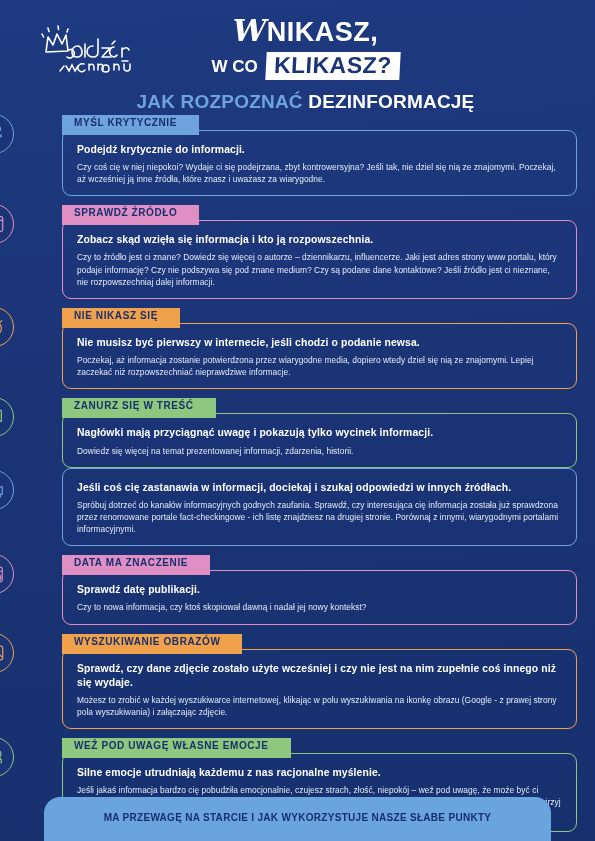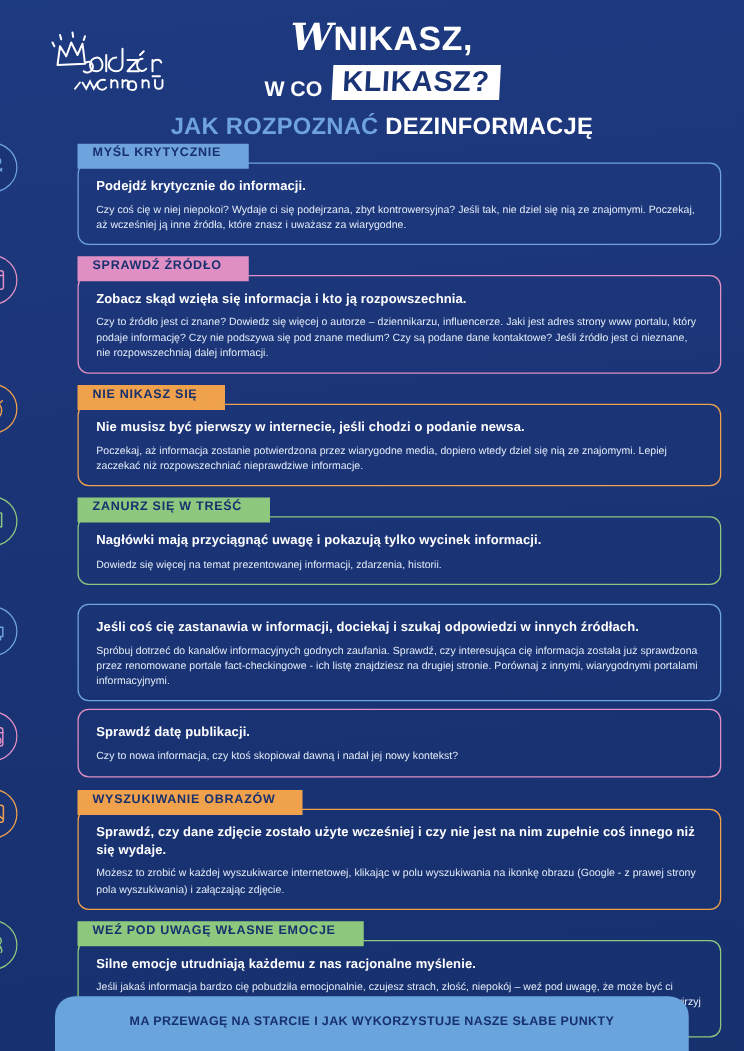--- a/index.html
+++ b/index.html
@@ -30,21 +30,21 @@
   }
   .t-line1{
     font-size:27px;font-weight:bold;color:#ffffff;letter-spacing:.5px;
     line-height:1;
   }
   .t-line1 .script{
     font-family:"DejaVu Serif", serif;font-style:italic;font-size:30px;
   }
   .t-line2{
     margin-top:6px;font-size:22px;font-weight:bold;color:#ffffff;
-    line-height:1;display:flex;align-items:flex-end;justify-content:center;gap:8px;
+    line-height:1;display:flex;align-items:center;justify-content:center;gap:8px;
   }
   .t-line2 .small{font-size:17px;}
   .t-line2 .boxed{
     background:#ffffff;color:#1b3476;padding:2px 8px 3px 8px;
     display:inline-block;transform:skewX(-3deg);
     font-size:23px;letter-spacing:.5px;
   }
   .t-sub{
     margin-top:11px;font-size:19px;font-weight:bold;letter-spacing:.2px;
   }
@@ -196,21 +196,21 @@
             <circle cx="12" cy="13.5" r="8"></circle>
             <path d="M9.5 2.5 h5 M12 2.5 v3"></path>
             <path d="M18.5 7 l2-2"></path>
             <path d="M12 13.5 l0-4 M12 13.5 l3 2"></path>
             <circle cx="12" cy="13.5" r="1" fill="currentColor" stroke="none"></circle>
           </svg>
         </div><div class="tag" data-name="section-tag" style="background: rgb(240, 161, 75);">NIE NIKASZ SIĘ</div><div class="card" data-name="section-card">
           <p class="lead" data-name="section-lead">Nie musisz być pierwszy w internecie, jeśli chodzi o podanie newsa.</p>
           <p class="body" data-name="section-body">Poczekaj, aż informacja zostanie potwierdzona przez wiarygodne media, dopiero wtedy dziel się nią ze znajomymi. Lepiej zaczekać niż rozpowszechniać nieprawdziwe informacje.</p>
         </div></div>
-      <div class="section" data-name="section-4" style="color: rgb(141, 200, 126); margin-bottom: 15px;"><div class="badge" data-name="open-book-icon">
+      <div class="section" data-name="section-4" style="color: rgb(141, 200, 126); margin-bottom: 0;"><div class="badge" data-name="open-book-icon">
           <svg width="22" height="22" viewBox="0 0 24 24" fill="none" stroke="currentColor" stroke-width="1.3" stroke-linecap="round" stroke-linejoin="round">
             <path d="M12 6.5 c-2.2-1.6-5-2-8-1.6 v12 c3-.4 5.8 0 8 1.6 c2.2-1.6 5-2 8-1.6 v-12 c-3-.4-5.8 0-8 1.6z"></path>
             <path d="M12 6.5 v11.5"></path>
             <path d="M6 9 h3.5 M6 11.5 h3.5 M14.5 9 H18 M14.5 11.5 H18"></path>
           </svg>
         </div><div class="tag" data-name="section-tag" style="background: rgb(141, 200, 126);">ZANURZ SIĘ W TREŚĆ</div><div class="card" data-name="section-card">
           <p class="lead" data-name="section-lead">Nagłówki mają przyciągnąć uwagę i pokazują tylko wycinek informacji.</p>
           <p class="body" data-name="section-body">Dowiedz się więcej na temat prezentowanej informacji, zdarzenia, historii.</p>
         </div></div>
       <div class="section" data-name="section-5" style="color: rgb(110, 163, 221); margin-bottom: 6px;"><div class="badge" data-name="question-speech-bubble-icon">
@@ -226,21 +226,21 @@
         </div></div>
       <div class="section" data-name="section-6" style="color: rgb(224, 143, 196); margin-bottom: 6px;"><div class="badge" data-name="calendar-check-icon">
           <svg width="22" height="22" viewBox="0 0 24 24" fill="none" stroke="currentColor" stroke-width="1.3" stroke-linecap="round" stroke-linejoin="round">
             <rect x="3" y="4.5" width="18" height="16" rx="2"></rect>
             <path d="M3 9 h18"></path>
             <path d="M7.5 2.5 v4 M16.5 2.5 v4"></path>
             <path d="M6.5 12 h3 M11.5 12 h3 M6.5 15 h3"></path>
             <circle cx="16" cy="16" r="3.4"></circle>
             <path d="M14.6 16 l1 1.1 l2-2.2"></path>
           </svg>
-        </div><div class="card" data-name="section-card">
+        </div><div class="tag" data-name="section-tag" style="background: rgb(224, 143, 196);">DATA MA ZNACZENIE</div><div class="card" data-name="section-card">
           <p class="lead" data-name="section-lead">Sprawdź datę publikacji.</p>
           <p class="body" data-name="section-body">Czy to nowa informacja, czy ktoś skopiował dawną i nadał jej nowy kontekst?</p>
         </div></div>
       <div class="section" data-name="section-7" style="color: rgb(240, 161, 75); margin-bottom: 6px;"><div class="badge" data-name="image-search-icon">
           <svg width="22" height="22" viewBox="0 0 24 24" fill="none" stroke="currentColor" stroke-width="1.3" stroke-linecap="round" stroke-linejoin="round">
             <rect x="2.5" y="4.5" width="19" height="15" rx="2"></rect>
             <path d="M2.5 16 l5-4.5 l3.5 3 l3.5-3.5 l6.5 5.5"></path>
             <circle cx="13.2" cy="9" r="3.2"></circle>
             <path d="M15.6 11.4 l2.4 2.4"></path>
           </svg>

